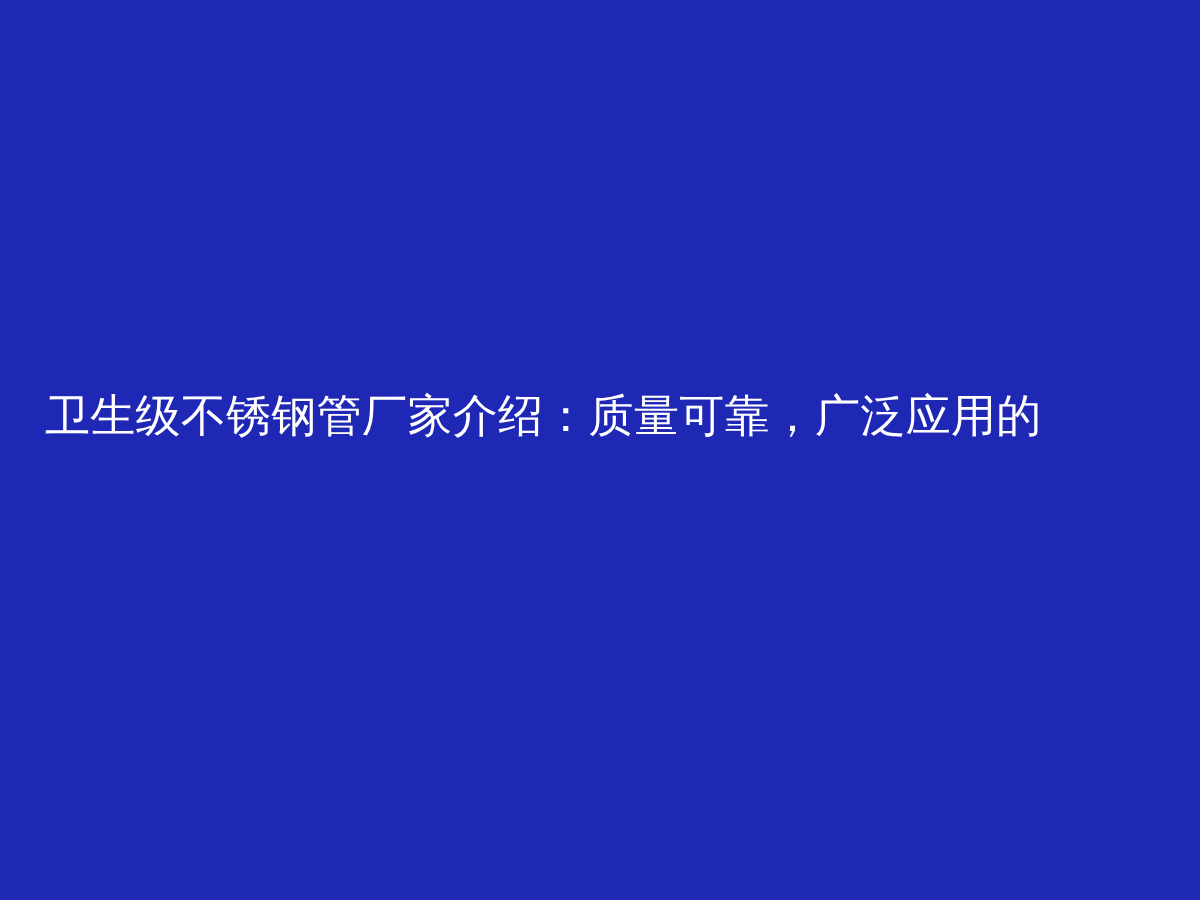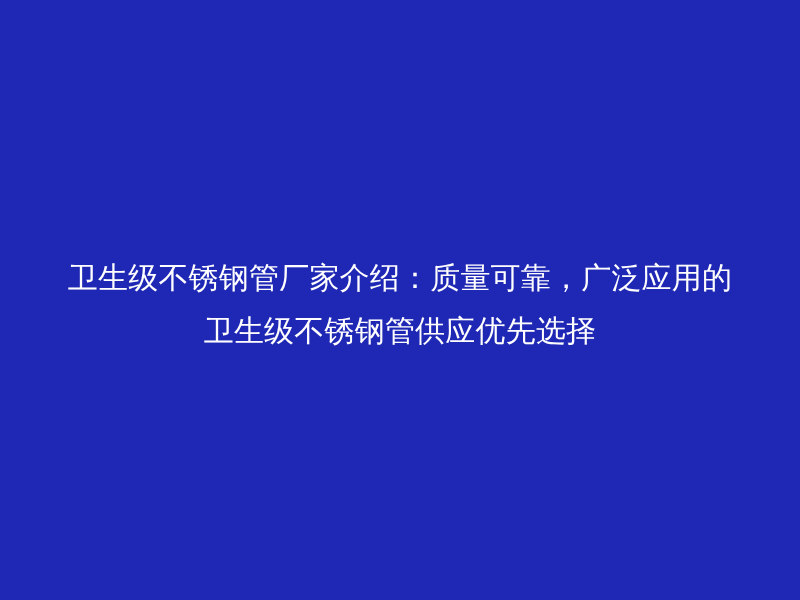--- a/index.html
+++ b/index.html
@@ -27,21 +27,20 @@
     align-items: center;
     justify-content: center;
   }
 
   
   .headline-block {
     position: absolute;
     left: 0;
     right: 0;
     top: 251px;
-    text-align: center;
     padding: 0 30px;
     box-sizing: border-box;
   }
 
   .headline-line {
     display: block;
     color: #ffffff;
     font-family: "DejaVu Sans", "Liberation Sans", sans-serif;
     font-size: 30px;
     font-weight: 400;
@@ -52,17 +51,16 @@
 </style>
 </head>
 <body>
 
 <div class="banner">
 
   <div class="headline-block">
 
     <span class="headline-line">卫生级不锈钢管厂家介绍：质量可靠，广泛应用的</span>
 
-    <span class="headline-line">卫生级不锈钢管供应优先选择</span>
 
   </div>
 
 </div>
 
 </body></html>

